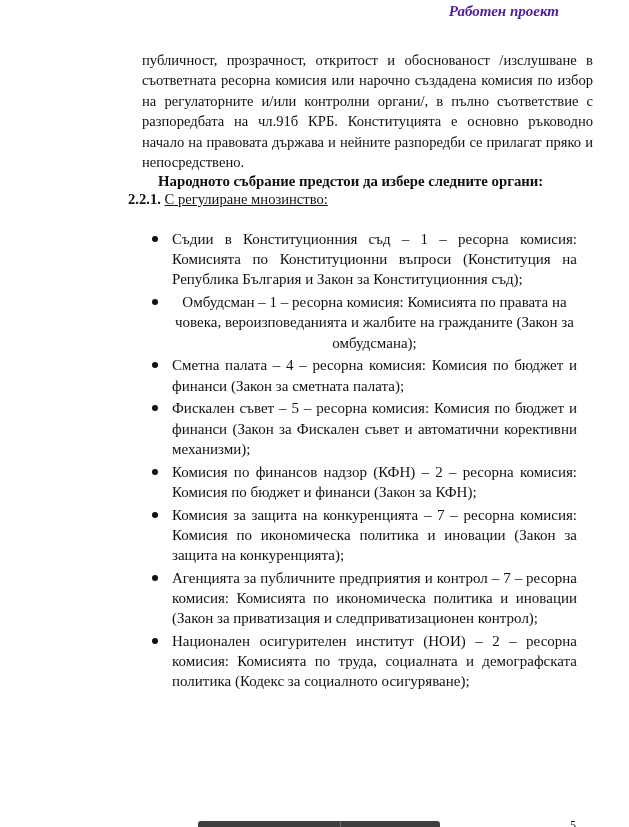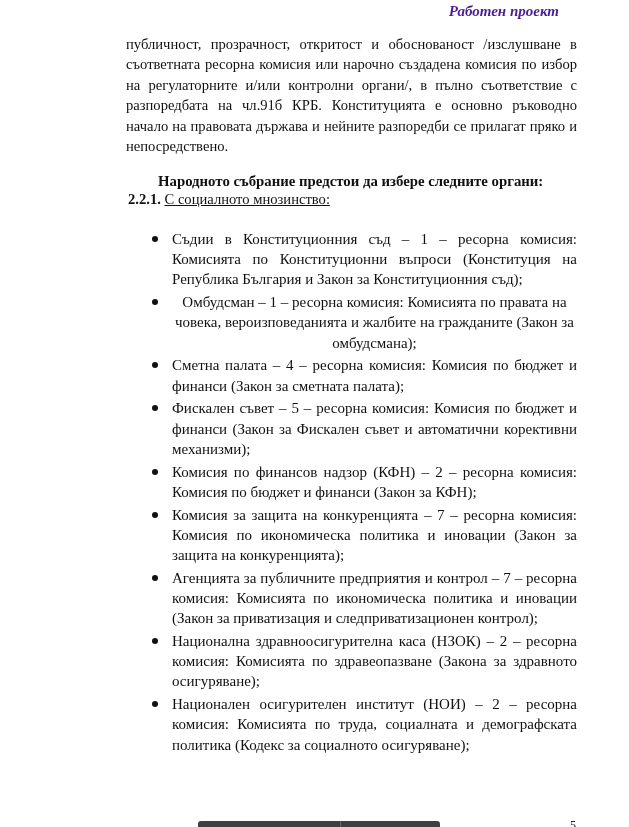--- a/index.html
+++ b/index.html
@@ -25,21 +25,21 @@
       color: #4c1d95;
     }
     .body-para {
       position: absolute;
       left: 126px;
       top: 34px;
       width: 451px;
       font-size: 14.6px;
       line-height: 20.4px;
       text-align: justify;
-      margin: 0;
+      margin: 16px;
     }
     .section-heading {
       position: absolute;
       left: 158px;
       top: 173px;
       font-size: 14.8px;
       font-weight: bold;
       margin: 0;
       white-space: nowrap;
     }
@@ -113,21 +113,21 @@
 <body>
 
 <div class="header-title">Работен проект</div>
 
 <p class="body-para">публичност, прозрачност, откритост и обоснованост /изслушване в съответната ресорна комисия или нарочно създадена комисия по избор на регулаторните и/или контролни органи/, в пълно съответствие с разпоредбата на чл.91б КРБ. Конституцията е основно ръководно начало на правовата държава и нейните разпоредби се прилагат пряко и непосредствено.</p>
 
 <p class="section-heading">Народното събрание предстои да избере следните органи:</p>
 
 <p class="subsection">
   <span class="num">2.2.1.</span>
-  <span class="label">С социалното мнозинство:</span>
+  <span class="label">С регулиране мнозинство:</span>
 </p>
 
 <ul class="bullets">
   <li>
     <span class="bullet"></span>
     <span>Съдии в Конституционния съд – 1 – ресорна комисия: Комисията по Конституционни въпроси (Конституция на Република България и Закон за Конституционния съд);</span>
   </li>
   <li class="ragged">
     <span class="bullet"></span>
     <span>Омбудсман – 1 – ресорна комисия: Комисията по правата на човека, вероизповеданията и жалбите на гражданите (Закон за омбудсмана);</span>
@@ -147,24 +147,20 @@
   <li>
     <span class="bullet"></span>
     <span>Комисия за защита на конкуренцията – 7 – ресорна комисия: Комисия по икономическа политика и иновации (Закон за защита на конкуренцията);</span>
   </li>
   <li>
     <span class="bullet"></span>
     <span>Агенцията за публичните предприятия и контрол – 7 – ресорна комисия: Комисията по икономическа политика и иновации (Закон за приватизация и следприватизационен контрол);</span>
   </li>
   <li>
     <span class="bullet"></span>
-    <span>Национална здравноосигурителна каса (НЗОК) – 2 – ресорна комисия: Комисията по здравеопазване (Закона за здравното осигуряване);</span>
-  </li>
-  <li>
-    <span class="bullet"></span>
     <span>Национален осигурителен институт (НОИ) – 2 – ресорна комисия: Комисията по труда, социалната и демографската политика (Кодекс за социалното осигуряване);</span>
   </li>
 </ul>
 
 <div class="bottom-toolbar">
   <div class="toolbar-seg left"></div>
   <div class="toolbar-seg right"></div>
 </div>
 
 <div class="page-number">5</div>

